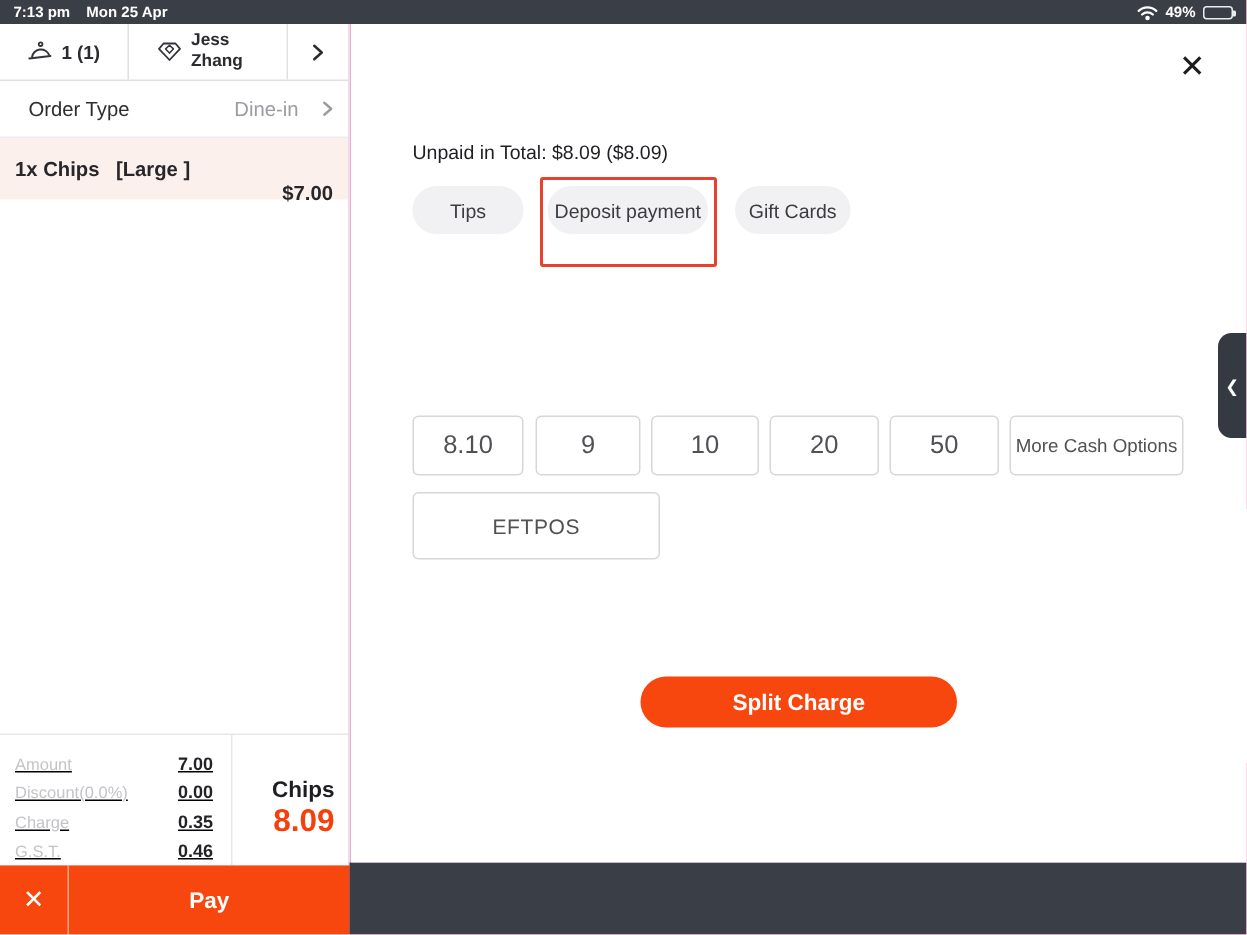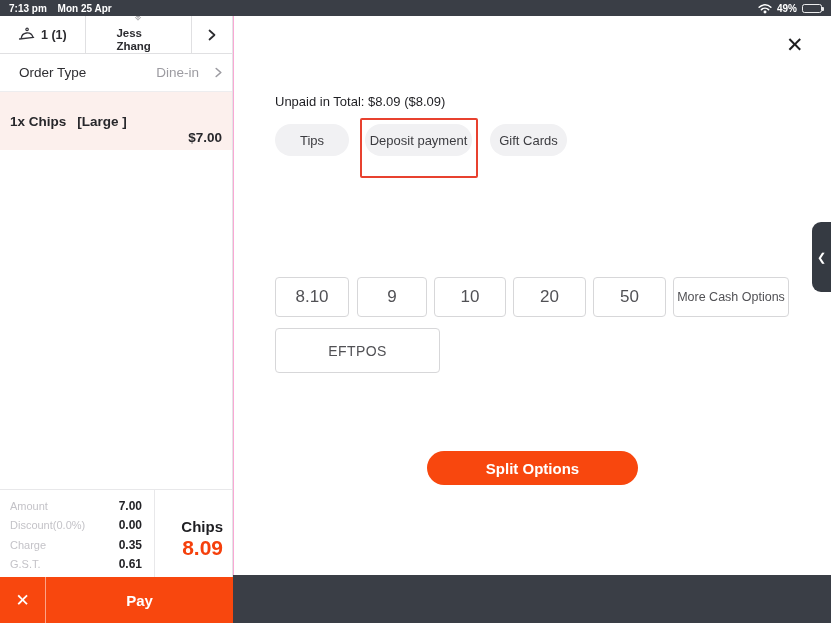--- a/index.html
+++ b/index.html
@@ -22,39 +22,39 @@
 
   
   .sidebar { position:absolute; left:0; top:16px; width:233px; height:561px; background:#fff;
     border-right:1px solid #e3e3e5; }
   .tabs { position:absolute; left:0; top:0; width:100%; height:38px; display:flex;
     border-bottom:1px solid #e0e0e2; }
   .tab { display:flex; align-items:center; justify-content:center; gap:6px; height:100%;
     border-right:1px solid #e0e0e2; color:#2c2c30; font-size:12.5px; font-weight:600; }
   .tab:last-child { border-right:none; }
   .tab-table { width:86px; }
-  .tab-customer { width:107px; font-size:11.5px; line-height:1.15; font-weight:600;flex-direction:column; }
+  .tab-customer { width:107px; font-size:11.5px; line-height:1.15; font-weight:600; }
   .tab-customer .cust-name { max-width:44px; }
   .tab-expand { width:40px; }
 
   .order-type-row { position:absolute; left:0; top:38px; width:100%; height:38px;
     display:flex; align-items:center; justify-content:space-between;
     padding:0 8px 0 19px; border-bottom:1px solid #ededef; background:#fff; }
   .order-type-label { font-size:13.5px; color:#2e2e32; }
   .order-type-value { display:flex; align-items:center; gap:14px; font-size:13.5px; color:#9c9ba1; }
 
-  .item-row { position:absolute; left:0; top:76px; width:100%; height:58px; background:#fcf0ed;
+  .item-row { position:absolute; left:0; top:76px; width:100%; height:41px; background:#fcf0ed;
     display:flex; align-items:center; padding:0 10px; font-size:13.5px; font-weight:700; color:#27272b; }
   .item-variant { margin-left:11px; }
   .item-price { margin-left:auto;margin-top:32px; }
 
   .summary { position:absolute; left:0; top:473px; width:100%; height:88px;
     border-top:1px solid #e8e8ea; display:flex; }
   .sum-left { width:155px; border-right:1px solid #e8e8ea; padding:6px 12px 0 10px; }
-  .sum-row { display:flex; justify-content:space-between; align-items:center; height:19.5px; }
+  .sum-row { display:flex; justify-content:space-between; align-items:flex-end; height:19.5px;text-decoration:underline; }
   .sum-label { font-size:11px; color:#c4c3c8; }
   .sum-value { font-size:12px; font-weight:700; color:#232327; }
   .sum-right { flex:1; display:flex; flex-direction:column; align-items:flex-end;
     justify-content:center; padding:10px 9px 0 0; }
   .total-label { font-size:15px; font-weight:700; color:#1e1e22; }
   .total-value { font-size:21px; font-weight:700; color:#f5400c; margin-top:1px; }
 
   .paybar { position:absolute; left:0; top:577px; width:233px; height:46px; background:#f8470e;
     display:flex; }
   .close-order { width:46px; height:100%; display:flex; align-items:center; justify-content:center;
@@ -175,21 +175,21 @@
         <div class="sum-row">
           <span class="sum-label">Discount(0.0%)</span>
           <span class="sum-value">0.00</span>
         </div>
         <div class="sum-row">
           <span class="sum-label">Charge</span>
           <span class="sum-value">0.35</span>
         </div>
         <div class="sum-row">
           <span class="sum-label">G.S.T.</span>
-          <span class="sum-value">0.61</span>
+          <span class="sum-value">0.46</span>
         </div>
       </div>
       <div class="sum-right">
         <span class="total-label">Chips</span>
         <span class="total-value">8.09</span>
       </div>
     </div>
   </div>
 
   <div class="paybar">
@@ -214,20 +214,20 @@
     <div class="highlight-box"></div>
 
     <div class="cash-btn cash-0">8.10</div>
     <div class="cash-btn cash-1">9</div>
     <div class="cash-btn cash-2">10</div>
     <div class="cash-btn cash-3">20</div>
     <div class="cash-btn cash-4">50</div>
     <div class="cash-btn cash-5">More Cash Options</div>
 
     <div class="eftpos-btn">EFTPOS</div>
-    <div class="split-btn">Split Options</div>
+    <div class="split-btn">Split Charge</div>
   </div>
 
   <div class="drawer-handle">
     <span>❮</span>
   </div>
 
 </div>
 
 </body></html>

